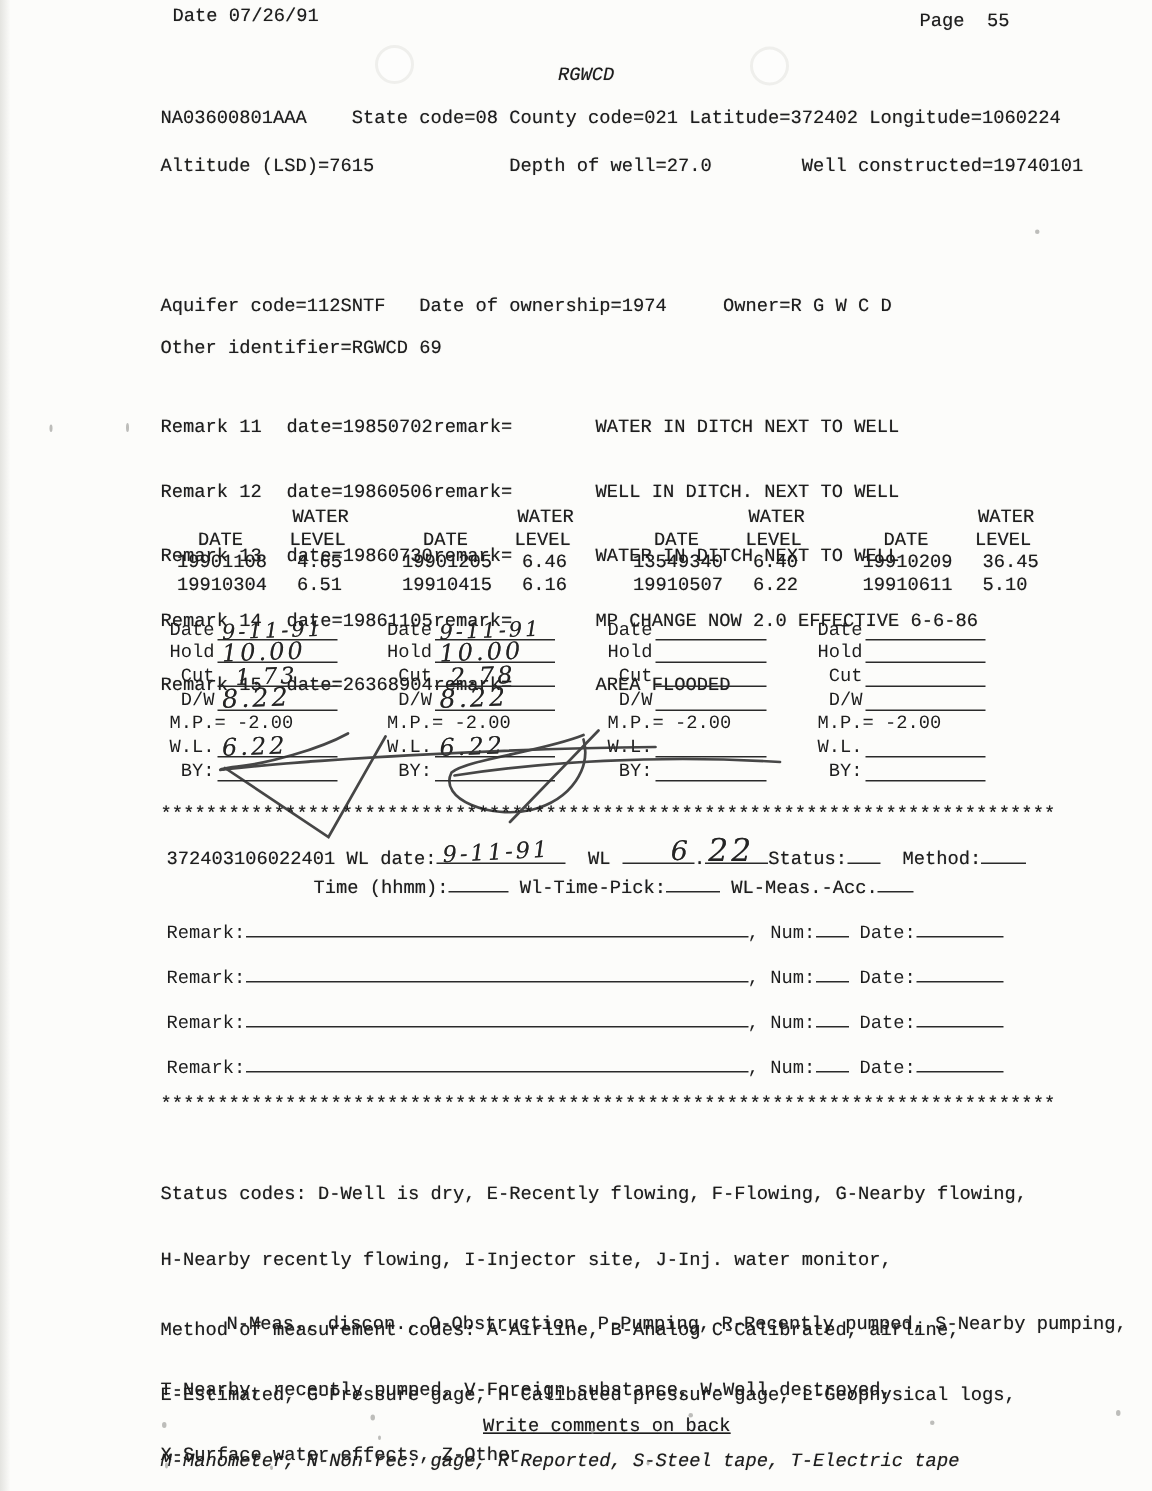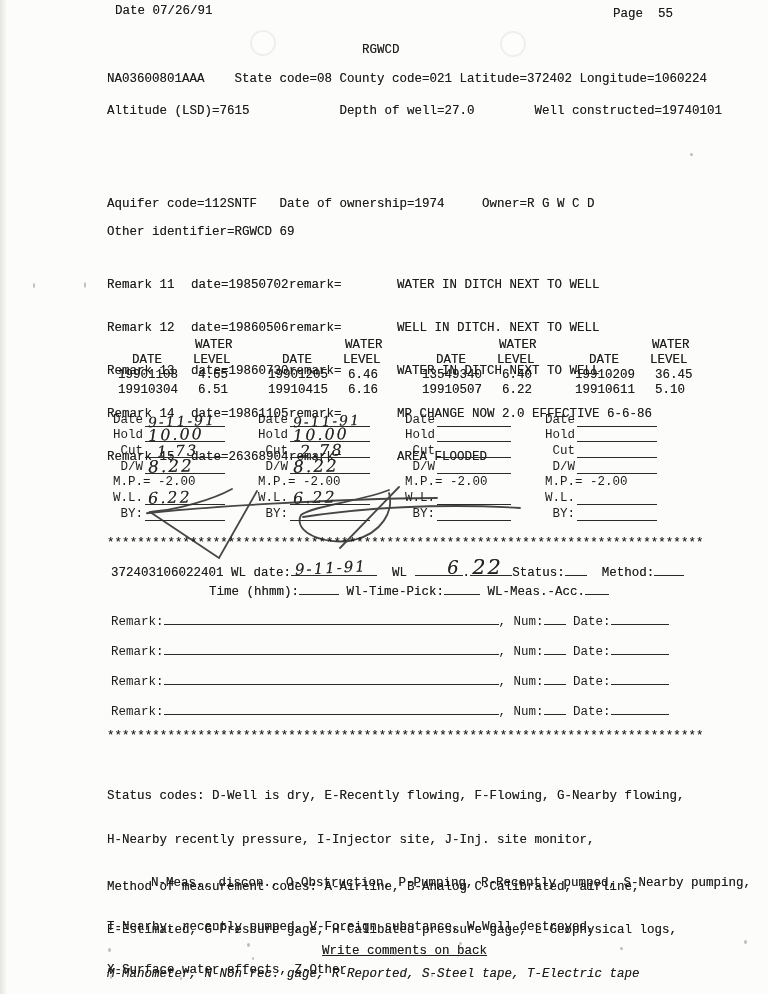--- a/index.html
+++ b/index.html
@@ -39,21 +39,21 @@
 </head>
 <body>
 
 <div class="page">
   <div class="edge"></div>
   <div class="hole" style="left:250px;top:30px;"></div>
   <div class="hole" style="left:500px;top:31px;"></div>
 
   <div class="a" style="left:115px;top:4px;">Date 07/26/91</div>
   <div class="a" style="left:613px;top:7px;">Page  55</div>
-  <div class="a" style="left:362px;top:43px;">RGWCD</div>
+  <div class="a" style="left:372px;top:43px;font-style:italic;">RGWCD</div>
 
   <div class="a" style="left:107px;top:72px;">NA03600801AAA    State code=08 County code=021 Latitude=372402 Longitude=1060224</div>
   <div class="a" style="left:107px;top:104px;">Altitude (LSD)=7615            Depth of well=27.0        Well constructed=19740101</div>
   <div class="a" style="left:107px;top:197px;">Aquifer code=112SNTF   Date of ownership=1974     Owner=R G W C D</div>
   <div class="a" style="left:107px;top:225px;">Other identifier=RGWCD 69</div>
 
   <div class="a" style="left:107px;top:250px;">
     <div class="rrow">
       <span class="rlab">Remark 11</span><span class="rdate">date=19850702</span><span class="req">remark=</span><span>WATER IN DITCH NEXT TO WELL</span>
     </div>
@@ -265,21 +265,21 @@
 
   <div class="brow" style="top:612px;"><span>Remark:</span><span class="uln" style="width:335px;"></span><span>, Num:</span><span class="uln" style="width:22px;"></span><span> </span><span>Date:</span><span class="uln" style="width:58px;"></span></div>
   <div class="brow" style="top:642px;"><span>Remark:</span><span class="uln" style="width:335px;"></span><span>, Num:</span><span class="uln" style="width:22px;"></span><span> </span><span>Date:</span><span class="uln" style="width:58px;"></span></div>
   <div class="brow" style="top:672px;"><span>Remark:</span><span class="uln" style="width:335px;"></span><span>, Num:</span><span class="uln" style="width:22px;"></span><span> </span><span>Date:</span><span class="uln" style="width:58px;"></span></div>
   <div class="brow" style="top:702px;"><span>Remark:</span><span class="uln" style="width:335px;"></span><span>, Num:</span><span class="uln" style="width:22px;"></span><span> </span><span>Date:</span><span class="uln" style="width:58px;"></span></div>
 
   <div class="a sep" style="left:107px;top:729px;">*******************************************************************************</div>
 
   <div class="a" style="left:107px;top:761px;">
     <div style="height:15.6px;">Status codes: D-Well is dry, E-Recently flowing, F-Flowing, G-Nearby flowing,</div>
-    <div style="height:15.6px;">H-Nearby recently pressure, I-Injector site, J-Inj. site monitor,</div>
+    <div style="height:15.6px;">H-Nearby recently flowing, I-Injector site, J-Inj. water monitor,</div>
     <div style="height:15.6px;padding-left:44px;">N-Meas., discon., O-Obstruction, P-Pumping, R-Recently pumped, S-Nearby pumping,</div>
     <div style="height:15.6px;">T-Nearby, recently pumped, V-Foreign substance, W-Well destroyed,</div>
     <div style="height:15.6px;">X-Surface water effects, Z-Other</div>
   </div>
 
   <div class="a" style="left:107px;top:852px;">
     <div style="height:15.4px;">Method of measurement codes: A-Airline, B-Analog C-Calibrated, airline,</div>
     <div style="height:15.4px;">E-Estimated, G-Pressure gage, H-Calibated pressure gage, L-Geophysical logs,</div>
     <div style="height:15.4px;font-style:italic;">M-Manometer, N-Non-rec. gage, R-Reported, S-Steel tape, T-Electric tape</div>
     

